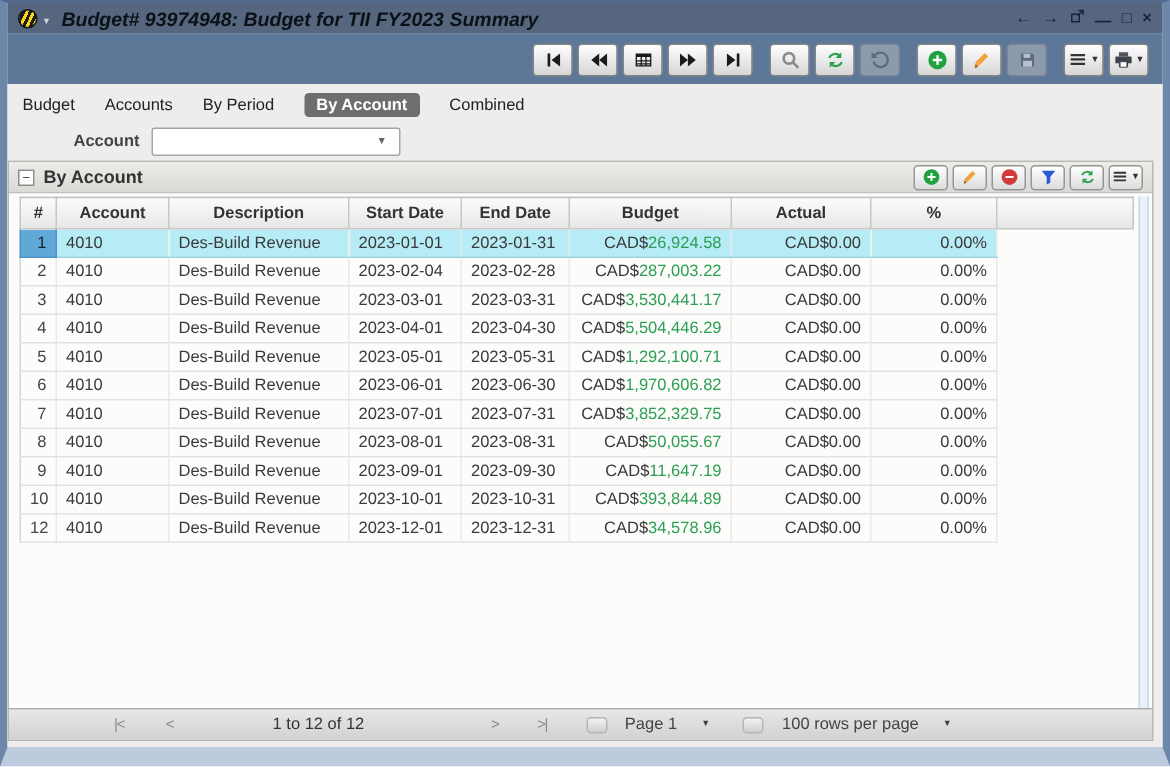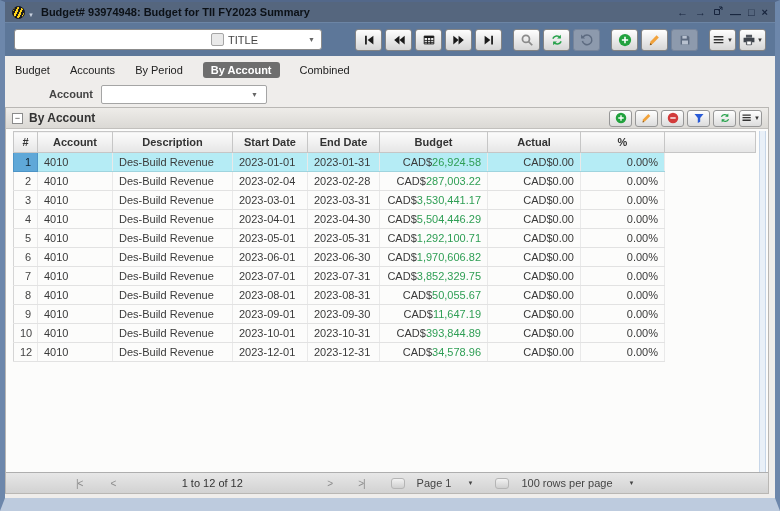--- a/index.html
+++ b/index.html
@@ -9,22 +9,22 @@
             border-left:5px solid #6d87ab; border-right:5px solid #6d87ab;
             border-top:2px solid #53688a; border-bottom:13px solid #bdcbde;
             background:#efedeb; }
   
   .titlebar { height:20px; flex:0 0 20px; background:#55667e; display:flex;
               align-items:center; padding:0 7px; gap:5px; }
   .logo { width:13px; height:13px; border-radius:50%;
           background:repeating-linear-gradient(115deg,#ffd51c 0 2px,#1c1c1c 2px 4px);
           border:1px solid #14141a; flex:0 0 13px; }
   .logo-caret { color:#c9d2df; font-size:6px; margin:6px 2px 0 -2px; }
-  .win-title { font-size:11px; font-weight:bold; color:#0c1117; flex:1;
-               white-space:nowrap; overflow:hidden; }
+  .win-title { font-size:13px; font-weight:bold; color:#0c1117; flex:1;
+               white-space:nowrap; overflow:hidden;font-style:italic; }
   .win-controls { display:flex; align-items:center; gap:7px; color:#17243d;
                   font-size:11px; font-weight:bold; }
   .win-controls span { cursor:default; line-height:1; }
   .wc-min { transform:translateY(2px); }
   
   .toolbar { height:34px; flex:0 0 34px; background:#5d7799; display:flex;
              align-items:center; padding:0 9px; border-top:1px solid #6c85a5; }
   .searchbox { width:308px; height:21px; background:#fff; border:1px solid #8b8b8b;
                border-radius:3px; display:flex; align-items:center; padding:1px 4px 1px 2px; }
   .searchbox input { flex:1; border:none; outline:none; height:15px; font-size:11px;
@@ -121,26 +121,20 @@
             <path d="M5.5 4.5 9 1M6 1h3v3" fill="none" stroke="#17243d"></path>
           </svg>
       </span>
       <span class="wc-min">—</span>
       <span>□</span>
       <span>×</span>
     </span>
   </div>
 
   <div class="toolbar">
-    <div class="searchbox">
-      <input value="" style="">
-      <span class="mini-box"></span>
-      <span class="field-label">TITLE</span>
-      <span class="sb-caret">▼</span>
-    </div>
     <div class="tb-buttons">
       <button class="tbtn">
         <svg viewBox="0 0 16 16" fill="#1a1a1a">
             <path d="M3.5 3h2v10h-2z"></path>
             <path d="M13 3v10L6.5 8z"></path>
           </svg>
       </button>
       <button class="tbtn">
         <svg viewBox="0 0 16 16" fill="#1a1a1a">
             <path d="M8.5 3v10L2.5 8z"></path>

